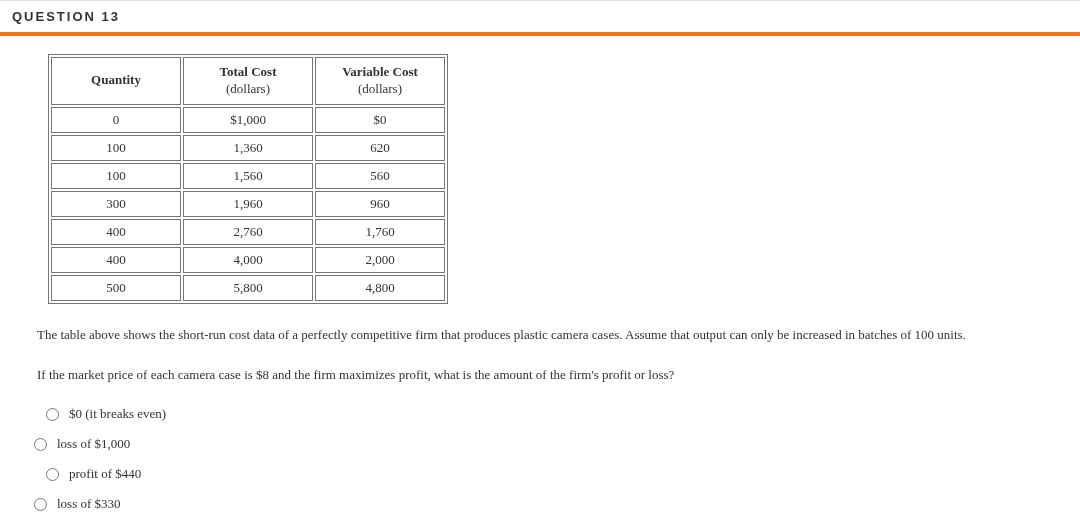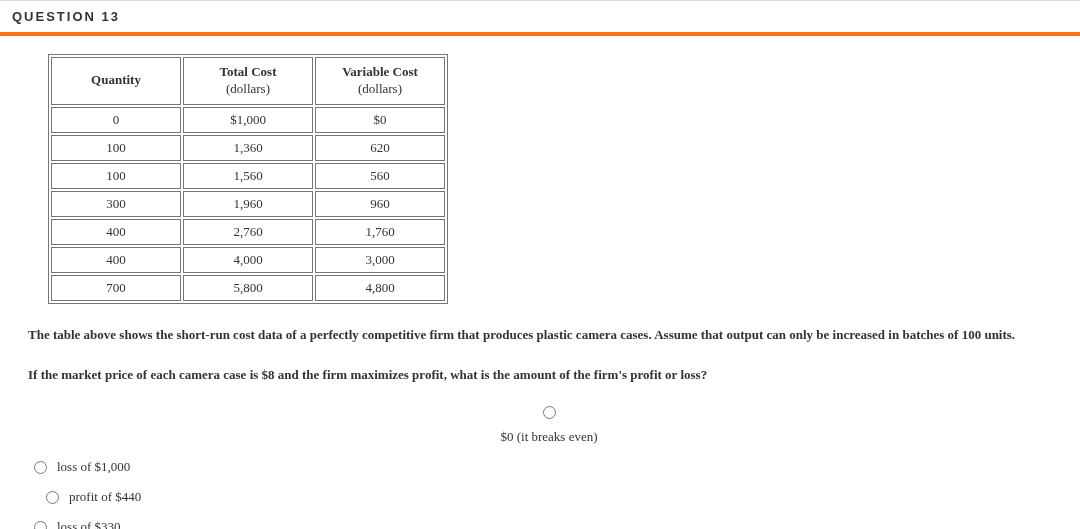--- a/index.html
+++ b/index.html
@@ -46,23 +46,22 @@
   }
   table.cost th {
     font-family: Georgia, serif;
     line-height: 1.3;
     padding: 6px 8px;
   }
   .th-label { font-weight: bold; display:block; }
   .th-sub { display:block; }
   .para {
     font-size: 13px;
-    margin: 0 0 22px 0;
+    margin: 0 0 22px 9px;
     line-height: 1.4;
-    font-weight: bold;
   }
   .options {
     margin-left: 6px;
   }
   .option-row {
     display: flex;
     align-items: center;
     gap: 10px;
     margin-bottom: 14px;
     font-size: 13px;
@@ -118,36 +117,36 @@
         <td>960</td>
       </tr>
       <tr>
         <td>400</td>
         <td>2,760</td>
         <td>1,760</td>
       </tr>
       <tr>
         <td>400</td>
         <td>4,000</td>
-        <td>3,000</td>
+        <td>2,000</td>
       </tr>
       <tr>
-        <td>700</td>
+        <td>500</td>
         <td>5,800</td>
         <td>4,800</td>
       </tr>
     </tbody>
       </table>
 
     <p class="para">The table above shows the short-run cost data of a perfectly competitive firm that produces plastic camera cases. Assume that output can only be increased in batches of 100 units.</p>
 
     <p class="para">If the market price of each camera case is $8 and the firm maximizes profit, what is the amount of the firm's profit or loss?</p>
 
     <div class="options">
-      <div class="option-row" style="margin-left:12px;flex-direction:column;">
+      <div class="option-row" style="margin-left:12px;">
         <input type="radio" name="q13" style="">
         <span>$0 (it breaks even)</span>
       </div>
       <div class="option-row">
         <input type="radio" name="q13" style="">
         <span>loss of $1,000</span>
       </div>
       <div class="option-row" style="margin-left:12px;">
         <input type="radio" name="q13" style="">
         <span>profit of $440</span>

